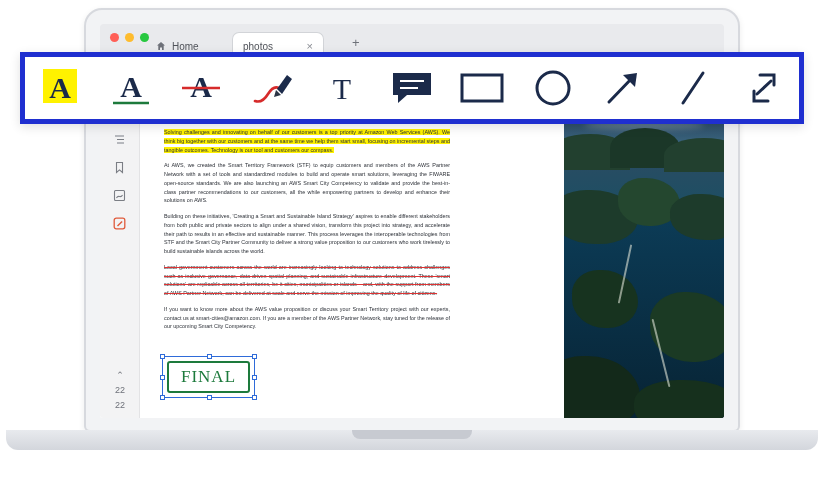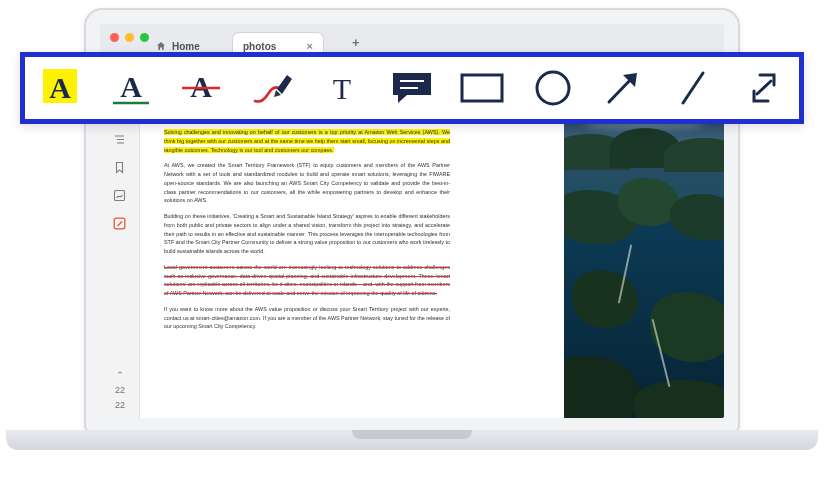--- a/index.html
+++ b/index.html
@@ -74,21 +74,20 @@
   }
 
   
   #browser-topbar {
     position: absolute;
     left: 0; top: 0;
     width: 624px; height: 44px;
     background: #e9eaed;
     border-bottom: 1px solid #0ea5e9;
     box-sizing: border-box;
-    font-weight: bold;
   }
   .traffic-lights {
     position: absolute;
     left: 10px; top: 9px;
     display: flex; gap: 6px;
   }
   .tl { width: 9px; height: 9px; border-radius: 50%; }
   .tl.red { background: #ff5f57; }
   .tl.yellow { background: #febc2e; }
   .tl.green { background: #28c840; }
@@ -423,20 +422,33 @@
 
             <div class="doc-para">At AWS, we created the Smart Territory Framework (STF) to equip customers and members of the AWS Partner Network with a set of tools and standardized modules to build and operate smart solutions, leveraging the FIWARE open-source standards. We are also launching an AWS Smart City Competency to validate and provide the best-in-class partner recommendations to our customers, all the while empowering partners to develop and enhance their solutions on AWS.</div>
 
             <div class="doc-para">Building on these initiatives, 'Creating a Smart and Sustainable Island Strategy' aspires to enable different stakeholders from both public and private sectors to align under a shared vision, transform this project into strategy, and accelerate their path to results in an effective and sustainable manner. This process leverages the interoperable technologies from STF and the Smart City Partner Community to deliver a strong value proposition to our customers who work tirelessly to build sustainable islands across the world.</div>
 
             <div class="doc-para strike">Local government customers across the world are increasingly looking to technology solutions to address challenges such as inclusive governance, data-driven spatial planning, and sustainable infrastructure development. These 'smart solutions' are replicable across all territories, be it cities, municipalities or islands – and, with the support from members of AWS Partner Network, can be delivered at scale and serve the mission of improving the quality of life of citizens.</div>
 
             <div class="doc-para">If you want to know more about the AWS value proposition or discuss your Smart Territory project with our experts, contact us at smart-cities@amazon.com. If you are a member of the AWS Partner Network, stay tuned for the release of our upcoming Smart City Competency.</div>
           </div>
 
+          <div id="final-stamp">
+            <div class="inner-box">
+              <span class="final-text">FINAL</span>
+            </div>
+            <div class="handle" style="left:-3px; top:-3px;"></div>
+            <div class="handle" style="left:44px; top:-3px;"></div>
+            <div class="handle" style="right:-3px; top:-3px;"></div>
+            <div class="handle" style="left:-3px; top:18px;"></div>
+            <div class="handle" style="right:-3px; top:18px;"></div>
+            <div class="handle" style="left:-3px; bottom:-3px;"></div>
+            <div class="handle" style="left:44px; bottom:-3px;"></div>
+            <div class="handle" style="right:-3px; bottom:-3px;"></div>
+          </div>
 
         </div>
       </div>
     </div>
   </div>
 
   <div id="laptop-base"></div>
   <div id="laptop-notch"></div>
 </div>
 

